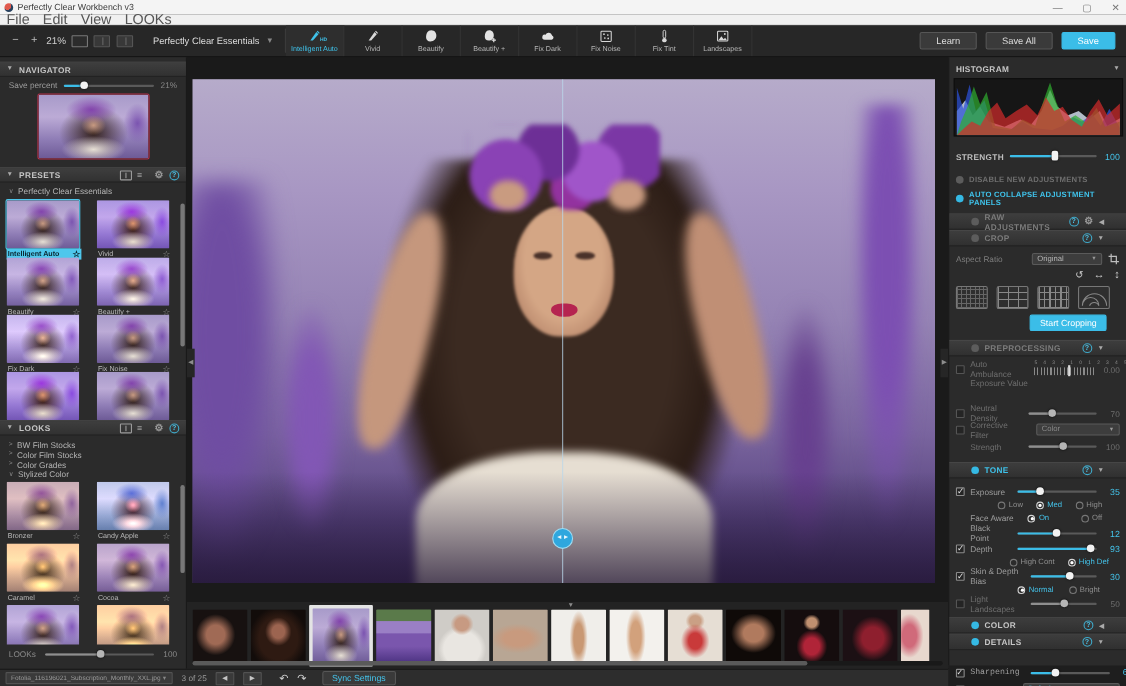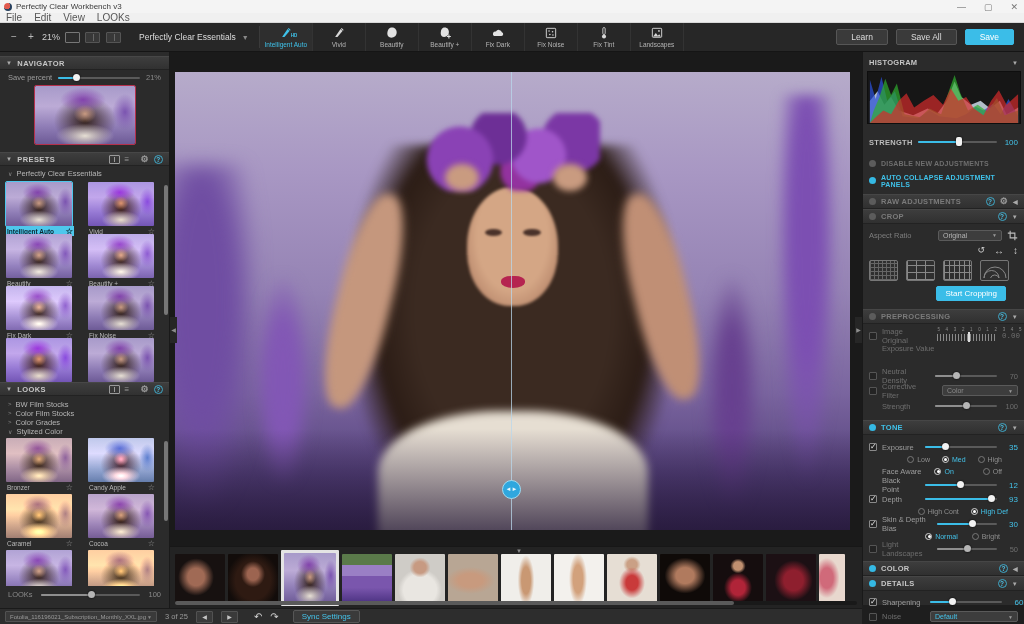--- a/index.html
+++ b/index.html
@@ -5,21 +5,21 @@
   *{margin:0;padding:0;box-sizing:border-box;}
   html,body{width:1024px;height:624px;background:#111;}
   body{font-family:"Liberation Sans",sans-serif;-webkit-font-smoothing:antialiased;}
   .app{position:relative;width:1024px;height:624px;background:#1e1e1e;overflow:hidden;}
   .abs{position:absolute;}
 
   
   .titlebar{position:absolute;left:0;top:0;width:1024px;height:13px;background:#f4f4f4;color:#3a3a3a;font-size:8px;display:flex;align-items:center;padding-left:4px;gap:4px;}
   .appicon{width:8px;height:8px;border-radius:50%;background:radial-gradient(circle at 35% 35%,#e05a4e 0 45%,#27415f 46% 100%);}
   .wincontrols{position:absolute;right:6px;top:0;height:13px;display:flex;gap:18px;align-items:center;color:#777;font-size:9px;}
-  .menubar{position:absolute;left:0;top:13px;width:1024px;height:10px;background:#f0f0f0;display:flex;gap:12px;align-items:center;padding-left:6px;font-size:10px;color:#555;border-bottom:1px solid #d8d8d8;}
+  .menubar{position:absolute;left:0;top:13px;width:1024px;height:10px;background:#f0f0f0;display:flex;gap:12px;align-items:center;padding-left:6px;font-size:13px;color:#555;border-bottom:1px solid #d8d8d8;}
 
   
   .toolbar{position:absolute;left:0;top:23px;width:1024px;height:29px;background:#272727;border-bottom:1px solid #151515;display:flex;align-items:stretch;color:#c9c9c9;}
   .tb-left{display:flex;align-items:center;gap:5px;padding:0 8px;font-size:9px;}
   .tb-zbtn{width:12px;height:12px;text-align:center;line-height:11px;color:#bbb;font-size:10px;cursor:default;}
   .viewbtn{width:15px;height:11px;border:1px solid #555;background:#383838;border-radius:1px;position:relative;}
   .viewbtn.sel{background:#2c2c2c;border-color:#777;}
   .viewbtn.v2:before,.viewbtn.v3:before{content:"";position:absolute;left:50%;top:1px;bottom:1px;width:1px;background:#666;}
   .viewbtn.v3{margin-left:1px;}
   .tb-dd{display:flex;align-items:center;gap:6px;font-size:8.5px;color:#ddd;padding:0 10px;}
@@ -103,21 +103,21 @@
   .fs-collapse{position:absolute;left:50%;top:1px;color:#8a8a8a;font-size:6px;}
   .ftrow{position:absolute;left:5px;top:6px;display:flex;gap:3px;align-items:center;height:50px;}
   .ft{width:50px;height:48px;border-radius:1px;flex:none;}
   .ft.sel{width:58px;height:56px;background:#e4e4e4;padding:3px;}
   .ft.sel .inner{width:100%;height:100%;}
   .fsbar{position:absolute;left:5px;right:5px;bottom:3px;height:4px;background:#191919;border-radius:2px;}
   .fsbar .thumb{position:absolute;left:0;top:0;height:4px;width:82%;background:#5a5a5a;border-radius:2px;}
 
   
   .rightpanel{position:absolute;left:862px;top:52px;width:162px;height:553px;background:#2b2b2b;border-left:1px solid #191919;font-size:7.5px;color:#9d9d9d;}
-  .rhdr{height:15px;display:flex;align-items:center;gap:5px;padding:0 6px;background:linear-gradient(#3d3d3d,#303030);border-top:1px solid #464646;border-bottom:1px solid #222;font-size:7.5px;font-weight:bold;letter-spacing:.3px;color:#c6c6c6;}
+  .rhdr{height:15px;display:flex;align-items:center;gap:5px;padding:0 20px;background:linear-gradient(#3d3d3d,#303030);border-top:1px solid #464646;border-bottom:1px solid #222;font-size:7.5px;font-weight:bold;letter-spacing:.3px;color:#c6c6c6;}
   .rhdr.dim{color:#7b7b7b;}
   .rhdr .sp{flex:1;}
   .row{display:flex;align-items:center;padding:0 6px;gap:5px;}
   .row .slider{flex:none;}
   .rval{width:16px;text-align:right;flex:none;}
   .gridbtn{width:29px;height:21px;border:1px solid #777;border-radius:2px;background-color:#2f2f2f;}
   .gb-fine{background-image:repeating-linear-gradient(90deg,#666 0 1px,transparent 1px 4px),repeating-linear-gradient(0deg,#666 0 1px,transparent 1px 4px);}
   .gb-33{background-image:repeating-linear-gradient(90deg,#888 0 1px,transparent 1px 9px),repeating-linear-gradient(0deg,#888 0 1px,transparent 1px 7px);}
   .gb-63{background-image:repeating-linear-gradient(90deg,#888 0 1px,transparent 1px 5px),repeating-linear-gradient(0deg,#888 0 1px,transparent 1px 7px);}
   .ruler{width:64px;height:14px;position:relative;}
@@ -526,28 +526,28 @@
 
     <div class="rhdr dim" style="margin-top:8px;">
       <span class="dot off"></span>
       <span>PREPROCESSING</span>
       <span class="sp"></span>
       <span class="qicon">?</span>
       <span class="tri">▼</span>
     </div>
     <div class="row" style="height:14px;margin-top:5px;">
       <span class="cb dis"></span>
-      <span style="color:#6e6e6e;">Image Original</span>
+      <span style="color:#6e6e6e;">Auto Ambulance</span>
       <span class="sp" style="flex:1;"></span>
       <div class="ruler">
         <div class="nums">5 4 3 2 1 0 1 2 3 4 5</div>
         <div class="ticks"></div>
           <div class="mark"></div>
       </div>
-      <span class="rval" style="color:#6e6e6e;font-family:Liberation Mono, monospace;">0.00</span>
+      <span class="rval" style="color:#6e6e6e;">0.00</span>
     </div>
     <div class="row" style="height:10px;">
       <span style="color:#6e6e6e;padding-left:13px;">Exposure Value</span>
     </div>
     <div class="row" style="height:12px;margin-top:17px;">
       <span class="cb dis"></span>
       <span style="color:#6e6e6e;">Neutral Density</span>
       <span class="sp" style="flex:1;"></span>
       <div class="slider dis" style="width:62px;">
           <div class="track"></div>
@@ -692,21 +692,21 @@
       <span class="tri">◀</span>
     </div>
 
     <div class="rhdr">
       <span class="dot on"></span>
       <span>DETAILS</span>
       <span class="sp"></span>
       <span class="qicon">?</span>
       <span class="tri">▼</span>
     </div>
-    <div class="row" style="height:12px;margin-top:5px;">
+    <div class="row" style="height:12px;margin-top:15px;font-family:Liberation Mono, monospace;">
       <span class="cb on"></span>
       <span>Sharpening</span>
       <span class="sp" style="flex:1;"></span>
       <div class="slider" style="width:72px;">
           <div class="track"></div>
           <div class="fill" style="width:30%;"></div>
           <div class="knob" style="left:30%;"></div>
         </div>
       <span class="rval val">60</span>
     </div>

